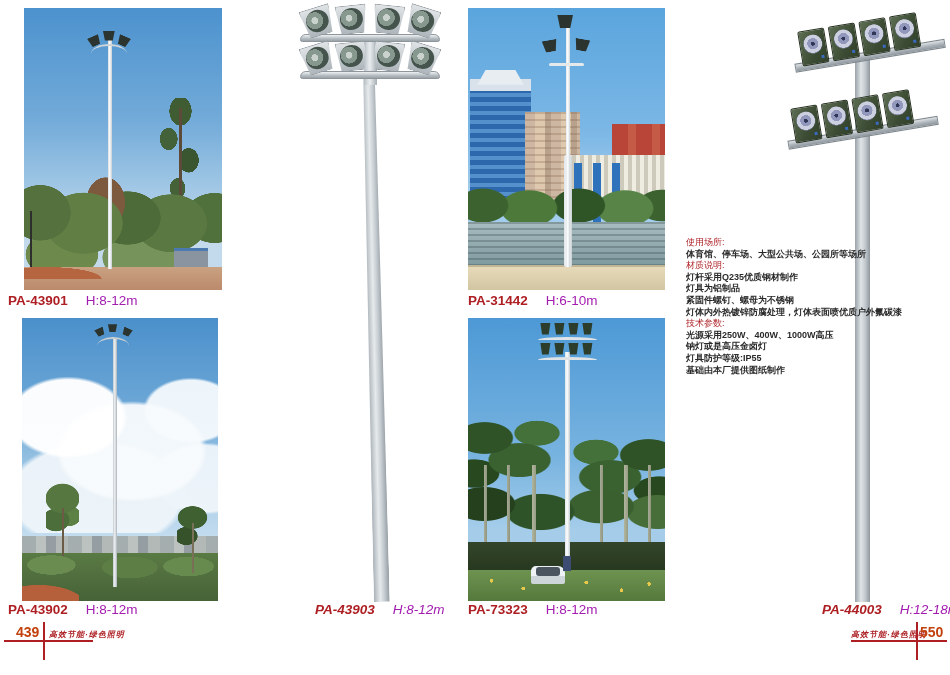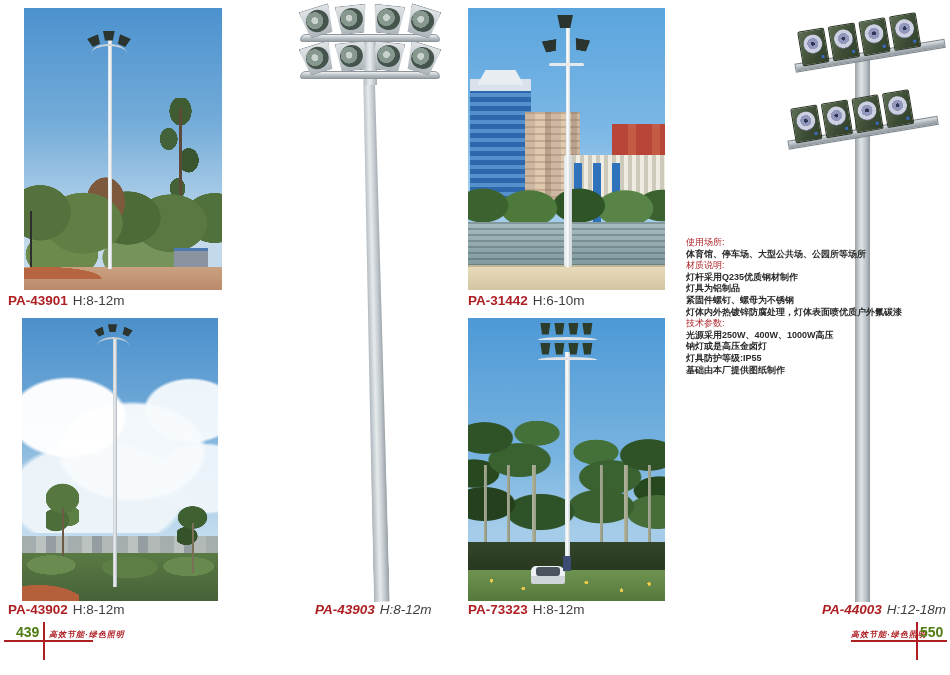--- a/index.html
+++ b/index.html
@@ -228,35 +228,35 @@
   .gl::before { content:""; position:absolute; left:3px; top:4px; width:19px; height:19px; border-radius:50%;
     background:radial-gradient(circle at 50% 48%, #2f3658 0 14%, #9297bc 15% 40%, #cdd0e0 41% 66%, #8d92b2 67% 80%, #5a608a 81%); }
   .gl::after { content:""; position:absolute; right:3px; bottom:4px; width:3px; height:3px; background:#3a6ac0; }
   .gl.q1 { left:0; } .gl.q2 { left:31px; } .gl.q3 { left:62px; } .gl.q4 { left:93px; }
   .gbar { position:absolute; left:-8px; top:31px; width:152px; height:9px; z-index:1;
     background:linear-gradient(180deg,#dfe3e6,#aab2b8 55%,#8d969c); border:1px solid #7f888e; }
 
   
   .plabel { position:absolute; white-space:nowrap; font-size:13.5px; }
   .pcode { color:#ad1f23; font-weight:bold; }
-  .pheight { color:#404040; margin-left:5px;text-align:center; }
+  .pheight { color:#a21caf; margin-left:18px;text-align:center; }
   .lab1 { left:8px;   top:293px; }
   .lab2 { left:8px;   top:602px; }
   .lab3 { left:315px; top:602px;font-style:italic; }
   .lab4 { left:468px; top:293px; }
   .lab5 { left:468px; top:602px; }
   .lab6 { left:822px; top:602px;font-style:italic; }
 
   
   .specs { position:absolute; left:686px; top:237px; display:flex; flex-direction:column; }
   .spec-line { font-size:9px; line-height:11.6px; color:#2a2a2a; white-space:nowrap;font-weight:bold; }
   .spec-head { color:#ad1f23; font-weight:normal; }
 
   
-  .f-num { position:absolute; font-size:14px; font-weight:bold; color:#4d7c0f;text-align:right; }
+  .f-num { position:absolute; font-size:14px; font-weight:bold; color:#c2410c;text-align:right; }
   .fl-num { left:16px; top:624px; }
   .fr-num { left:920px; top:624px; }
   .f-tag { position:absolute; font-size:8px; color:#ad1f23; letter-spacing:1px; font-weight:bold;font-style:italic; }
   .fl-tag { left:49px; top:629px; }
   .fr-tag { left:851px; top:629px; }
   .f-vline { position:absolute; width:2px; height:38px; background:#ad1f23; top:622px; }
   .fl-vline { left:43px; }
   .fr-vline { left:916px; }
   .f-hline { position:absolute; height:2px; background:#ad1f23; top:640px; }
   .fl-hline { left:4px; width:89px; }

